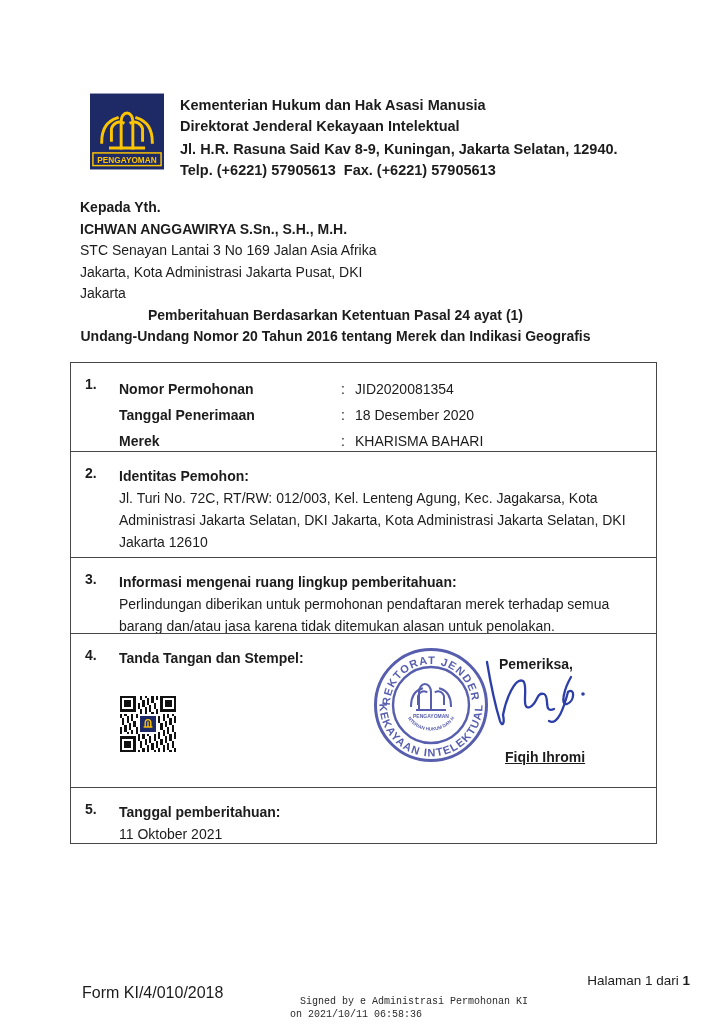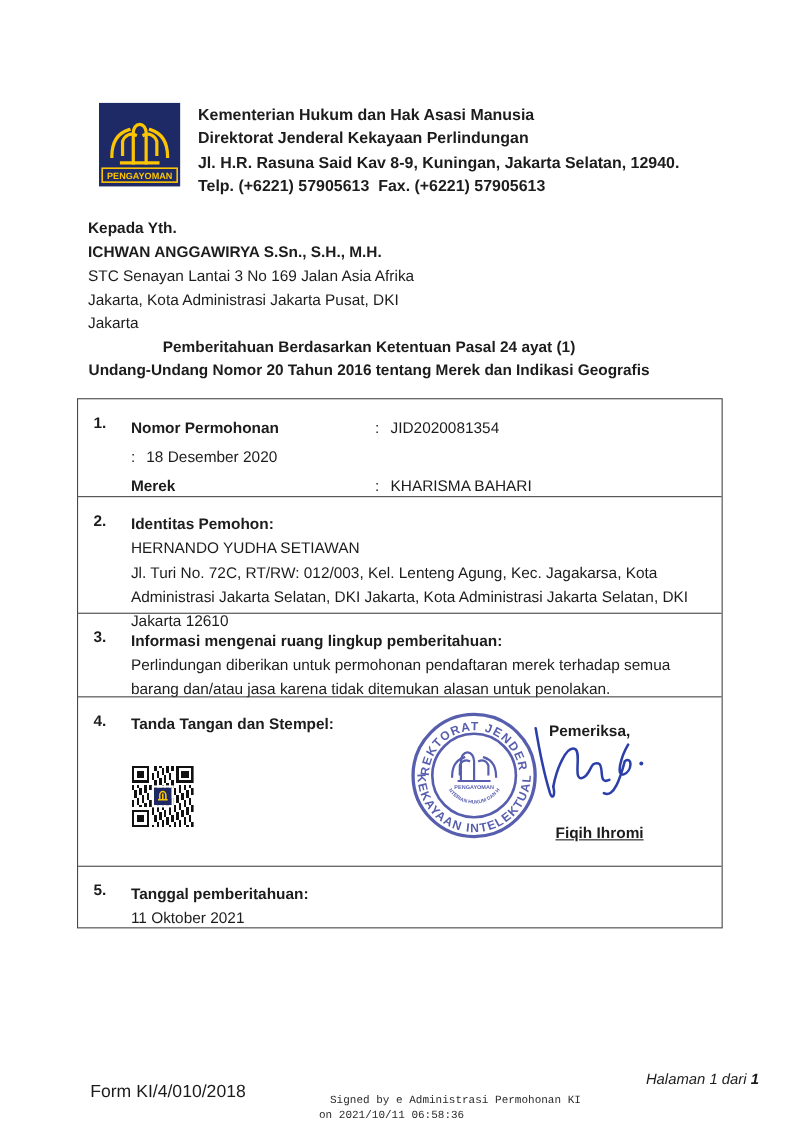--- a/index.html
+++ b/index.html
@@ -29,21 +29,21 @@
   .fcolon{width:14px;flex:none;}
   
   .qr{position:absolute;left:49px;top:62px;width:56px;height:56px;}
   .qr .qr-logo{position:absolute;left:20px;top:20px;width:16px;height:16px;background:#1e2a66;outline:2px solid #fff;}
   .stamp{position:absolute;left:301px;top:12px;width:118px;height:118px;opacity:.92;}
   .sig{position:absolute;left:408px;top:24px;width:126px;height:92px;}
   .pemeriksa{position:absolute;left:428px;top:22px;font-size:14px;font-weight:bold;}
   .examiner{position:absolute;left:434px;top:115px;font-size:14px;font-weight:bold;text-decoration:underline;}
   
   .form-no{position:absolute;left:82px;top:984px;font-size:16px;}
-  .page-no{position:absolute;right:34px;top:973px;font-size:13.5px;font-style:italic;text-align:right;}
+  .page-no{position:absolute;right:34px;top:973px;font-size:13.5px;text-align:right;}
   .signedby{position:absolute;left:290px;top:995px;font-family:Liberation Mono, monospace;font-size:10px;line-height:13px;color:#2b2b2b;}
   .signedby .l1{margin-left:10px;}
 </style>
 </head>
 <body>
 
 <div class="page">
 
   <div class="logo">
     <svg viewBox="0 0 76 78" width="74" height="77">
@@ -55,21 +55,21 @@
         <path d="M12 50 Q12 30 28 25"></path>
         <path d="M64 50 Q64 30 48 25"></path>
         <path d="M21 56 H55"></path>
       </g>
       <rect x="3" y="61" width="70" height="13" fill="none" stroke="#fdc500" stroke-width="1.5"></rect>
       <text x="38" y="71" text-anchor="middle" font-size="8.5" font-weight="bold" fill="#fdc500">PENGAYOMAN</text>
     </svg>
   </div>
   <div class="lh-text">
     <div>Kementerian Hukum dan Hak Asasi Manusia</div>
-    <div>Direktorat Jenderal Kekayaan Perlindungan</div>
+    <div>Direktorat Jenderal Kekayaan Intelektual</div>
     <div class="gap">Jl. H.R. Rasuna Said Kav 8-9, Kuningan, Jakarta Selatan, 12940.</div>
     <div class="pre">Telp. (+6221) 57905613  Fax. (+6221) 57905613</div>
   </div>
 
   <div class="recipient">
     <div class="b">Kepada Yth.</div>
     <div class="b">ICHWAN ANGGAWIRYA S.Sn., S.H., M.H.</div>
     <div>STC Senayan Lantai 3 No 169 Jalan Asia Afrika</div>
     <div>Jakarta, Kota Administrasi Jakarta Pusat, DKI</div>
     <div>Jakarta</div>
@@ -84,36 +84,36 @@
 
     <div class="row r1">
       <div class="row-num">1.</div>
       <div class="row-body">
         <div class="fline">
           <span class="flabel">Nomor Permohonan</span>
           <span class="fcolon">:</span>
           <span>JID2020081354</span>
         </div>
         <div class="fline">
+          <span class="flabel">Tanggal Penerimaan</span>
           <span class="fcolon">:</span>
           <span>18 Desember 2020</span>
         </div>
         <div class="fline">
           <span class="flabel">Merek</span>
           <span class="fcolon">:</span>
           <span>KHARISMA BAHARI</span>
         </div>
       </div>
     </div>
 
     <div class="row r2">
       <div class="row-num">2.</div>
       <div class="row-body">
         <div class="b">Identitas Pemohon:</div>
-        <div>HERNANDO YUDHA SETIAWAN</div>
         <div>Jl. Turi No. 72C, RT/RW: 012/003, Kel. Lenteng Agung, Kec. Jagakarsa, Kota Administrasi Jakarta Selatan, DKI Jakarta, Kota Administrasi Jakarta Selatan, DKI Jakarta 12610</div>
       </div>
     </div>
 
     <div class="row r3">
       <div class="row-num">3.</div>
       <div class="row-body">
         <div class="b">Informasi mengenai ruang lingkup pemberitahuan:</div>
         <div>Perlindungan diberikan untuk permohonan pendaftaran merek terhadap semua barang dan/atau jasa karena tidak ditemukan alasan untuk penolakan.</div>
       </div>

